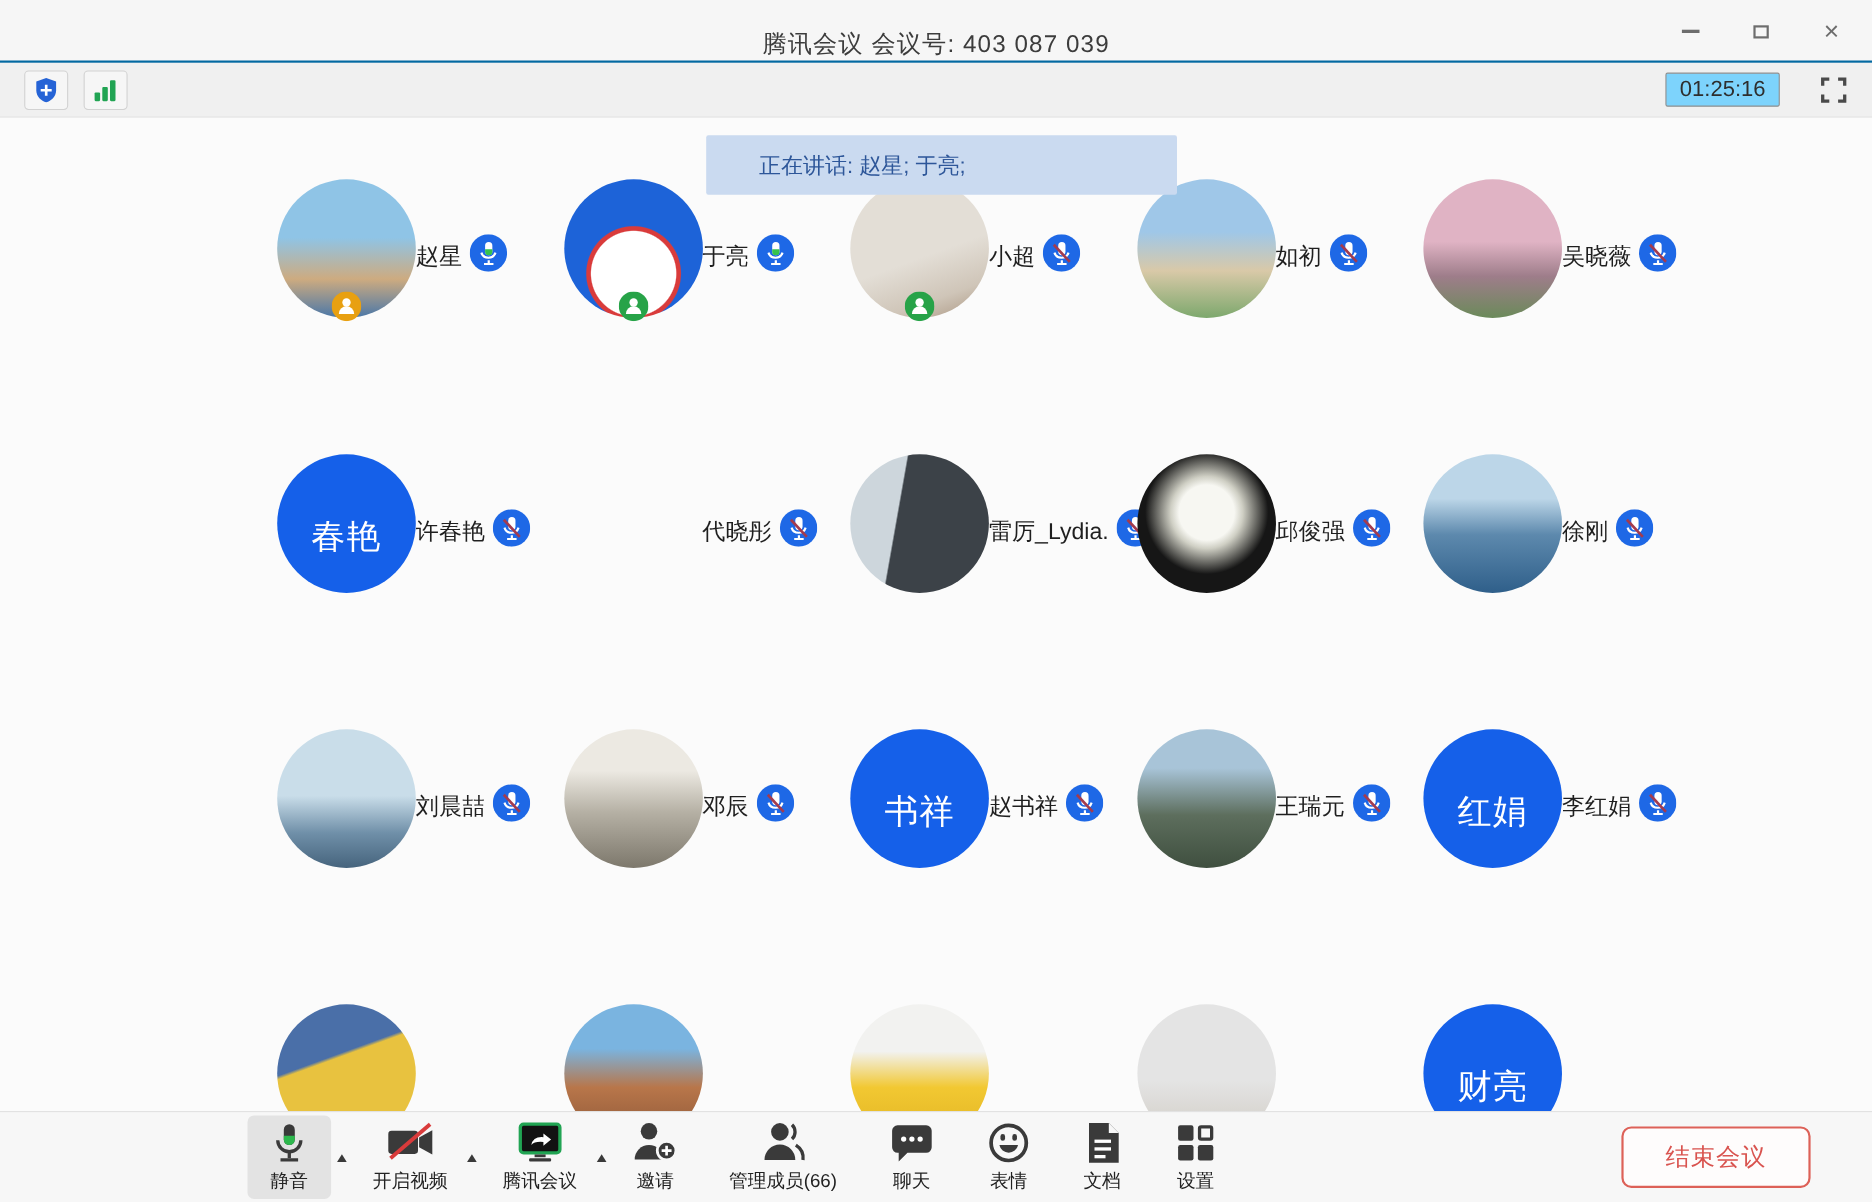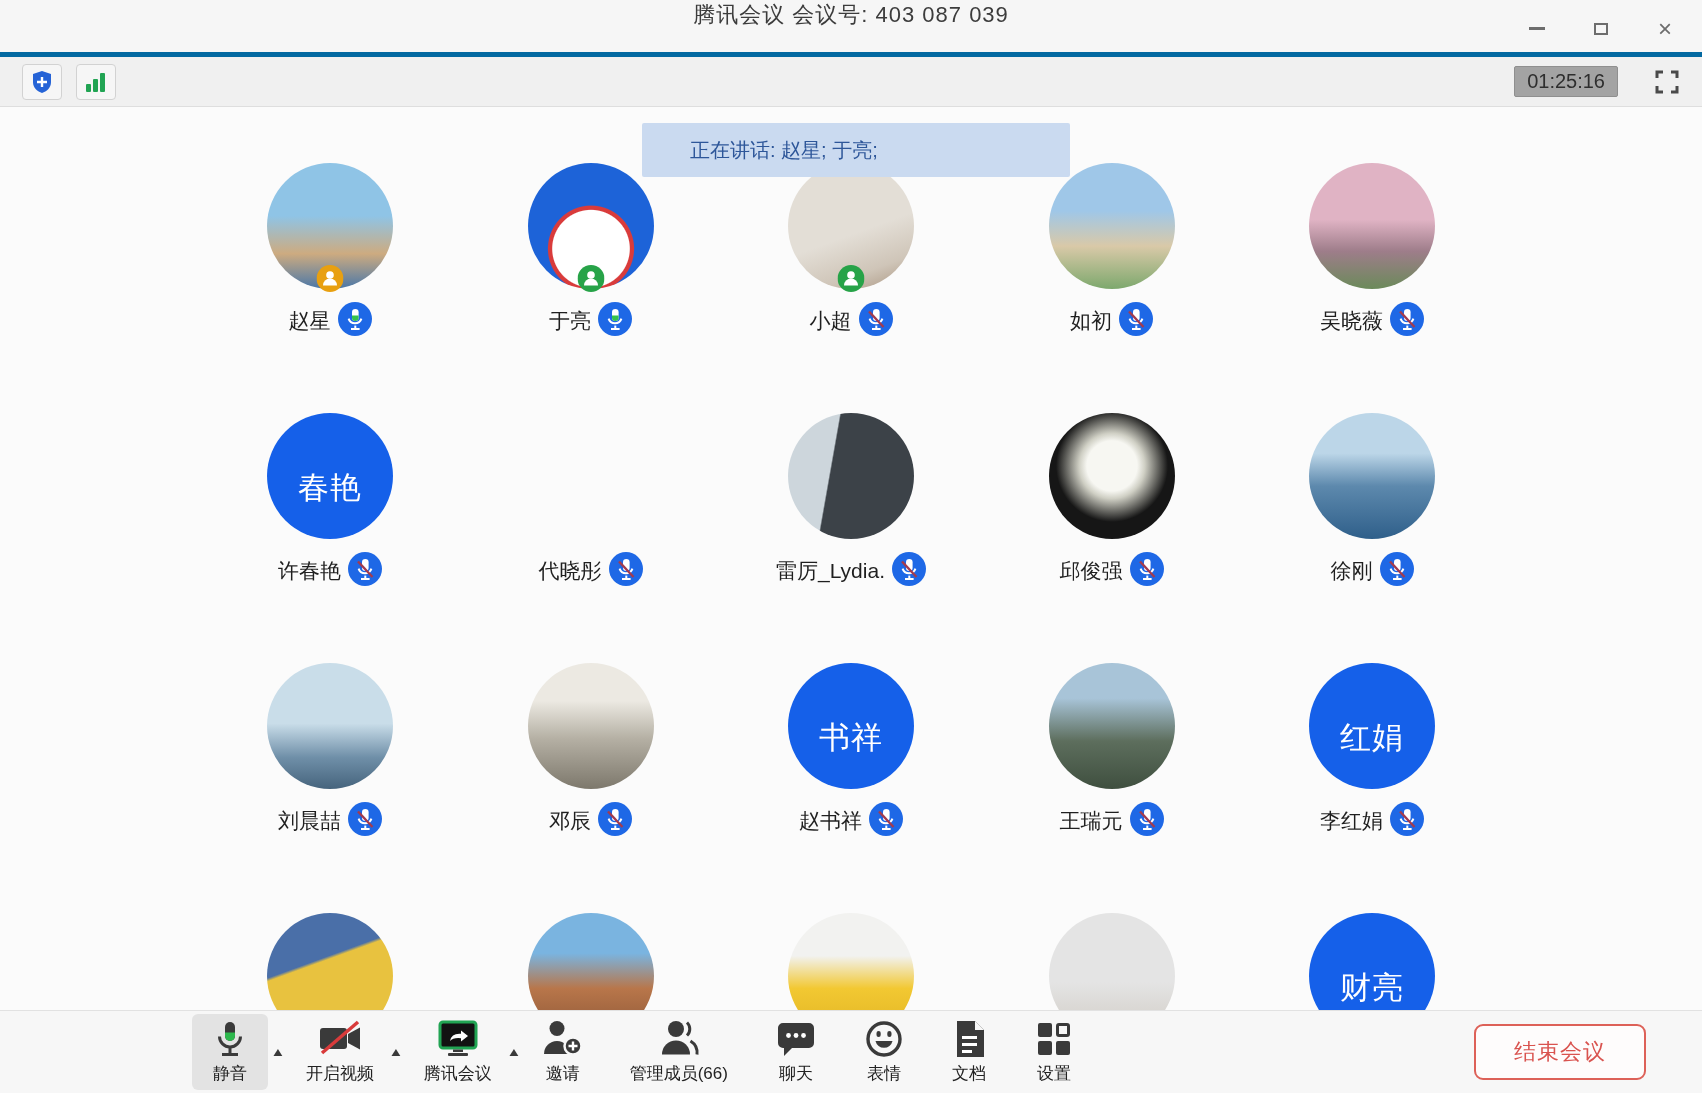--- a/index.html
+++ b/index.html
@@ -1,68 +1,68 @@
 <!DOCTYPE html>
 <html><head>
 <meta charset="utf-8">
 <style>
   * { margin:0; padding:0; box-sizing:border-box; }
   html,body { width:1702px; height:1093px; overflow:hidden;
     font-family:"Liberation Sans","DejaVu Sans",sans-serif; background:#fbfbfb; }
 
   
-  .titlebar { height:57px; background:#f6f6f6; display:flex; align-items:flex-start;
-    justify-content:center; position:relative; border-bottom:5px solid #0369a1; }
+  .titlebar { height:57px; background:#f6f6f6; display:flex; align-items:flex-end;
+    justify-content:center; position:relative; border-bottom:2px solid #0369a1; }
   .titlebar .title { font-size:22px; color:#3c3c3c; letter-spacing:1px; }
   .win-controls { position:absolute; right:22px; top:0; height:57px; display:flex;
     align-items:center; gap:34px; }
   .wc { width:30px; height:30px; display:flex; align-items:center; justify-content:center;
     cursor:default; }
   .wc-min { width:16px; height:2.5px; background:#6d6d6d; }
   .wc-max { width:14px; height:12px; border:2.5px solid #6d6d6d; }
   .wc-close { font-size:24px; color:#6d6d6d; line-height:1; }
 
   
   .topbar { height:50px; background:#f0f0f0; border-bottom:1px solid #dedede;
     display:flex; align-items:center; padding:0 22px; }
   .tb-box { width:40px; height:36px; border:1px solid #d2d2d2; border-radius:4px;
     background:#f6f6f6; display:flex; align-items:center; justify-content:center;
     margin-right:14px; }
   .topbar .spacer { flex:1; }
-  .timer-box { border:1px solid #8f8f8f; background:#a3a3a3; padding:3px 12px;
+  .timer-box { border:1px solid #8f8f8f; background:#7dd3fc; padding:3px 12px;
     font-size:20px; color:#2e2e2e; border-radius:2px; margin-right:36px;
     font-family:"Liberation Sans",sans-serif; }
   .fs-icon { width:26px; height:26px; }
 
   
   .main { position:relative; height:903px; background:#fbfbfb; overflow:hidden; }
   .speak-banner { position:absolute; left:642px; top:16px; width:428px; height:54px;
     background:#cadaf0; border-radius:2px; display:flex; align-items:center;
     padding-left:48px; font-size:20px; color:#2d5699; z-index:5; }
 
   .grid { padding-top:56px; }
   .p-row { display:flex; justify-content:space-between; padding:0 252px; height:250px;
     align-items:flex-start; }
-  .p-cell { width:156px; display:flex; flex-direction:column; align-items:center; }
+  .p-cell { width:156px; display:flex; flex-direction:row; align-items:center; }
   .avatar-wrap { position:relative; width:126px; height:126px; }
   .avatar { width:126px; height:126px; border-radius:50%; overflow:hidden;
     display:flex; align-items:center; justify-content:center; }
   .avatar .av-text { color:#fff; font-size:31px; letter-spacing:1px;margin-top:24px; }
   .badge { position:absolute; left:50%; bottom:-3px; transform:translateX(-50%);
     width:27px; height:27px; }
   .name-row { display:flex; align-items:center; margin-top:13px; white-space:nowrap; }
   .p-name { font-size:21px; color:#1f1f1f; }
   .mic-ic { width:34px; height:34px; margin-left:7px; flex:0 0 auto; }
 
   
   .bottombar { height:83px; background:#f7f7f7; border-top:1px solid #e2e2e2;
     display:flex; align-items:center; padding-left:192px; position:relative; }
   .tool-item { display:flex; flex-direction:column; align-items:center;
     padding:5px 12px; border-radius:6px; cursor:default; }
-  .tool-item.hl { background:#e3e3e3; padding:5px 18px; }
+  .tool-item.hl { background:#e3e3e3; padding:5px 18px;margin-left:33px; }
   .tool-icon { height:40px; display:flex; align-items:flex-end; justify-content:center; }
   .tool-label { font-size:17px; color:#222; margin-top:3px; white-space:nowrap; }
   .caret { font-size:12px; color:#3a3a3a; margin:0 10px 0 4px; align-self:center;
     transform:scaleX(1.25); }
   .gap { width:22px; }
   .end-btn { position:absolute; right:56px; top:50%; transform:translateY(-50%);
     border:2px solid #dd6158; color:#d9534f; background:#fefcfc; font-size:22px;
     padding:11px 38px; border-radius:9px; letter-spacing:1px;
     font-family:"Liberation Sans","DejaVu Sans",sans-serif; }
 </style>

